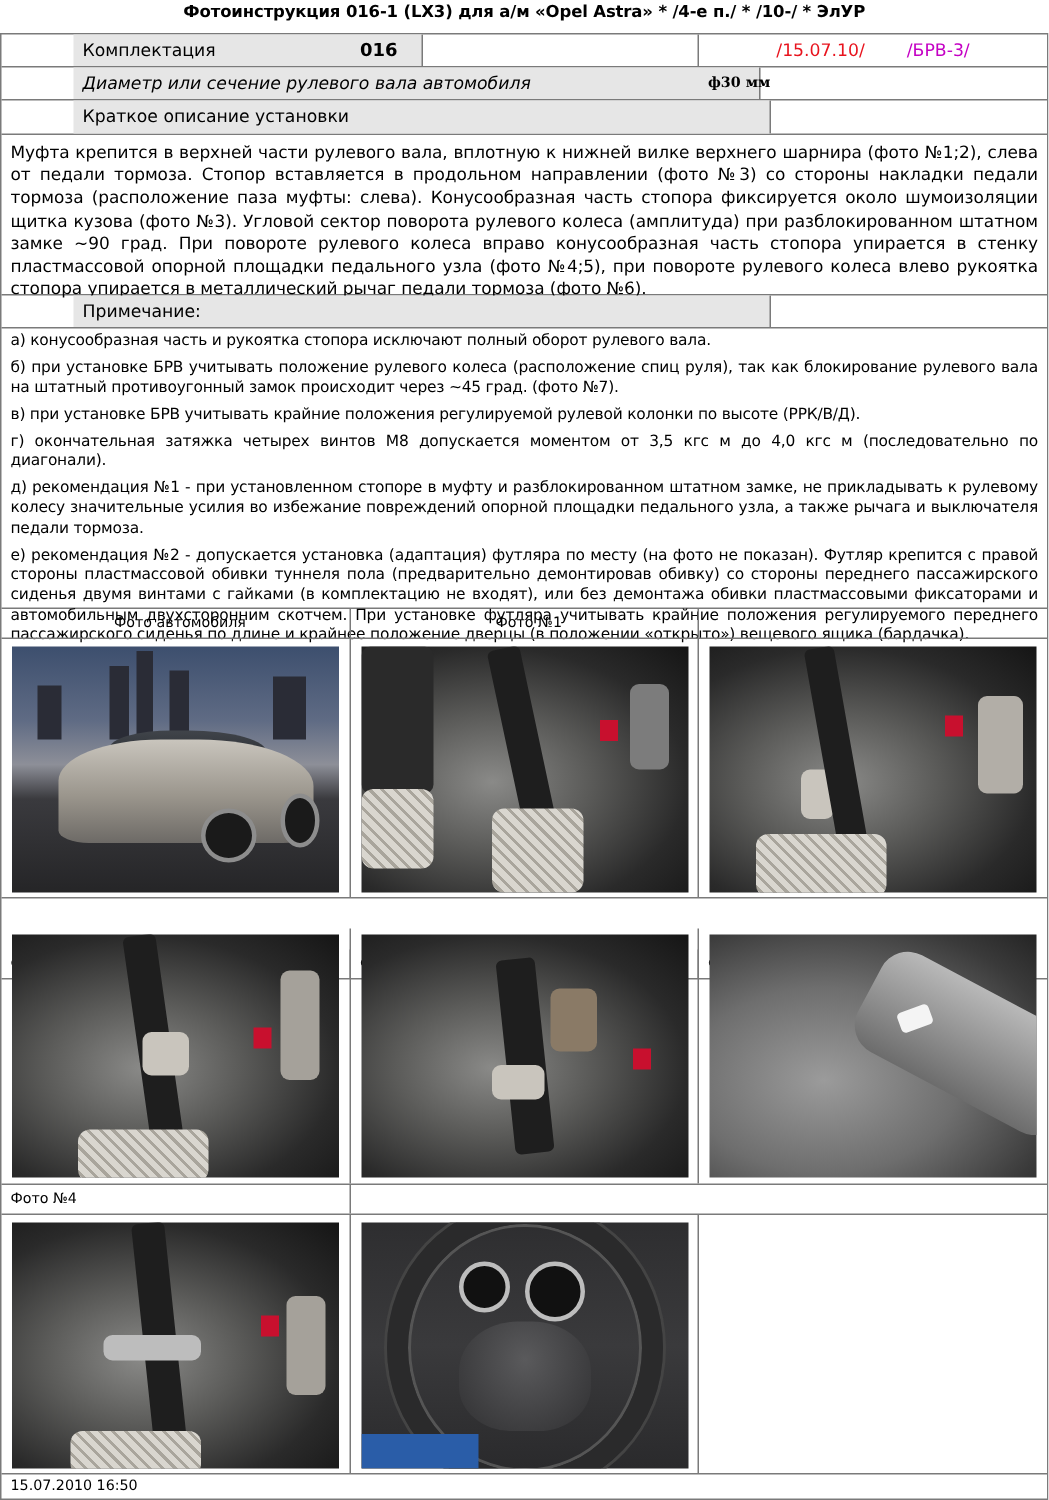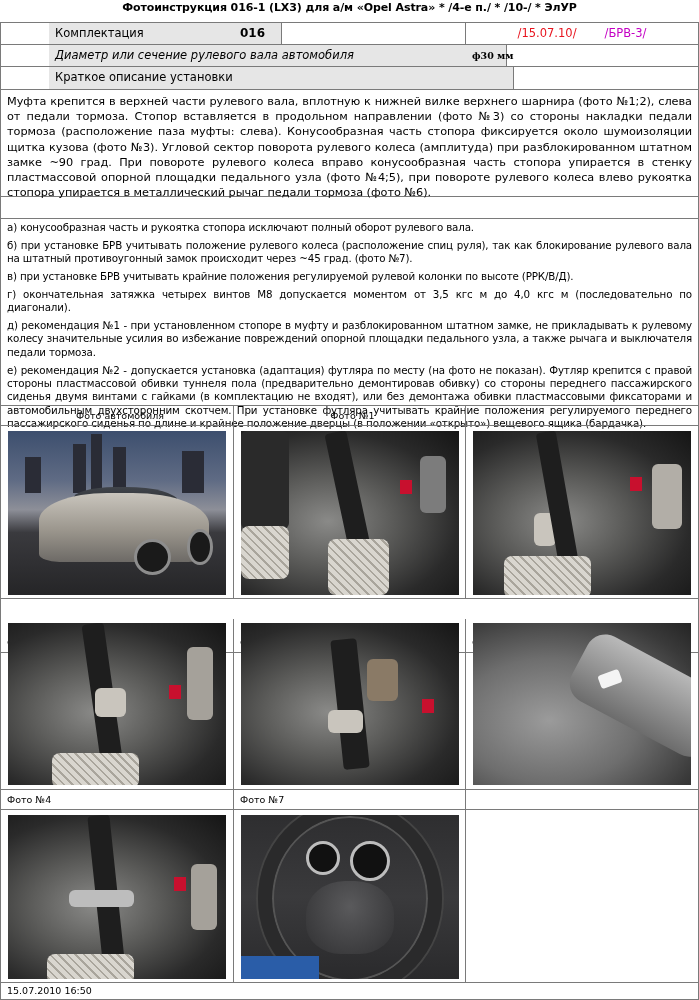--- a/index.html
+++ b/index.html
@@ -97,20 +97,21 @@
   </div>
 
   <div class="row r3">
     <div class="cell gray" style="left:0;width:465px;">Краткое описание установки</div>
     <div class="cell last" style="left:465px;width:232px;"></div>
   </div>
 
   <div class="row desc">Муфта крепится в верхней части рулевого вала, вплотную к нижней вилке верхнего шарнира (фото №1;2), слева от педали тормоза. Стопор вставляется в продольном направлении (фото №3) со стороны накладки педали тормоза (расположение паза муфты: слева). Конусообразная часть стопора фиксируется около шумоизоляции щитка кузова (фото №3). Угловой сектор поворота рулевого колеса (амплитуда) при разблокированном штатном замке ~90 град. При повороте рулевого колеса вправо конусообразная часть стопора упирается в стенку пластмассовой опорной площадки педального узла (фото №4;5), при повороте рулевого колеса влево рукоятка стопора упирается в металлический рычаг педали тормоза (фото №6).</div>
 
   <div class="row r4">
+    <div class="cell gray" style="left:0;width:465px;">Примечание:</div>
     <div class="cell last" style="left:465px;width:232px;"></div>
   </div>
 
   <div class="row notes">
     <p>а) конусообразная часть и рукоятка стопора исключают полный оборот рулевого вала.</p>
     <p>б) при установке БРВ учитывать положение рулевого колеса (расположение спиц руля), так как блокирование рулевого вала на штатный противоугонный замок происходит через ~45 град. (фото №7).</p>
     <p>в) при установке БРВ  учитывать крайние положения регулируемой рулевой колонки по высоте (РРК/В/Д).</p>
     <p>г) окончательная затяжка четырех винтов М8 допускается моментом от 3,5 кгс м до 4,0 кгс м (последовательно по диагонали).</p>
     <p>д) рекомендация №1 - при установленном стопоре в муфту и разблокированном штатном замке, не прикладывать к рулевому колесу значительные усилия во избежание повреждений опорной площадки педального узла, а также рычага и выключателя педали тормоза.</p>
     <p>е) рекомендация №2 - допускается установка (адаптация) футляра по месту (на фото не показан). Футляр крепится с правой стороны пластмассовой обивки туннеля пола (предварительно демонтировав обивку) со стороны переднего пассажирского сиденья двумя винтами с гайками (в комплектацию не входят), или без демонтажа обивки пластмассовыми фиксаторами и автомобильным двухсторонним скотчем. При установке футляра учитывать крайние положения регулируемого переднего пассажирского сиденья по длине и крайнее положение дверцы (в положении «открыто») вещевого ящика (бардачка).</p>
@@ -181,21 +182,20 @@
     <div class="pcell c3 last">
       <div class="photo ph-close" style="height:162px;top:4px;">
         <div class="cyl"></div>
         <div class="lbl"></div>
       </div>
     </div>
   </div>
 
   <div class="photo-label-row" style="top:767px;">
     <div class="pcell c1 plabel">Фото №4</div>
-    <div class="pcell c2 plabel">Фото №7</div>
     <div class="pcell c3 last plabel"></div>
   </div>
   <div class="photo-row" style="top:787px;height:173px;">
     <div class="pcell c1">
       <div class="photo ph-pedal">
         <div class="shaft" style="left:40%;top:0;width:10%;height:90%;transform:rotate(-6deg);"></div>
         <div class="col" style="left:28%;top:46%;width:30%;height:10%;background:#bdbdbd;"></div>
         <div class="red" style="left:76%;top:38%;"></div>
         <div class="col" style="left:84%;top:30%;width:12%;height:40%;background:#a5a19a;"></div>
         <div class="pad" style="left:18%;top:85%;width:40%;height:18%;"></div>

